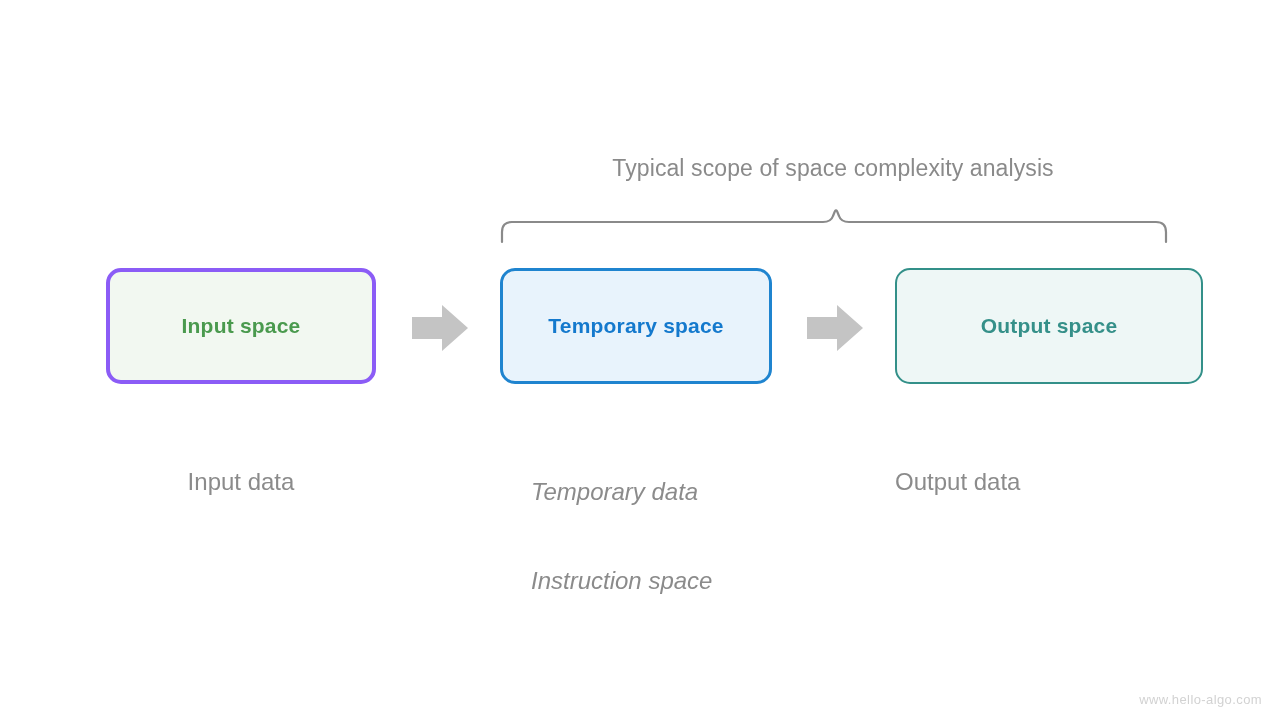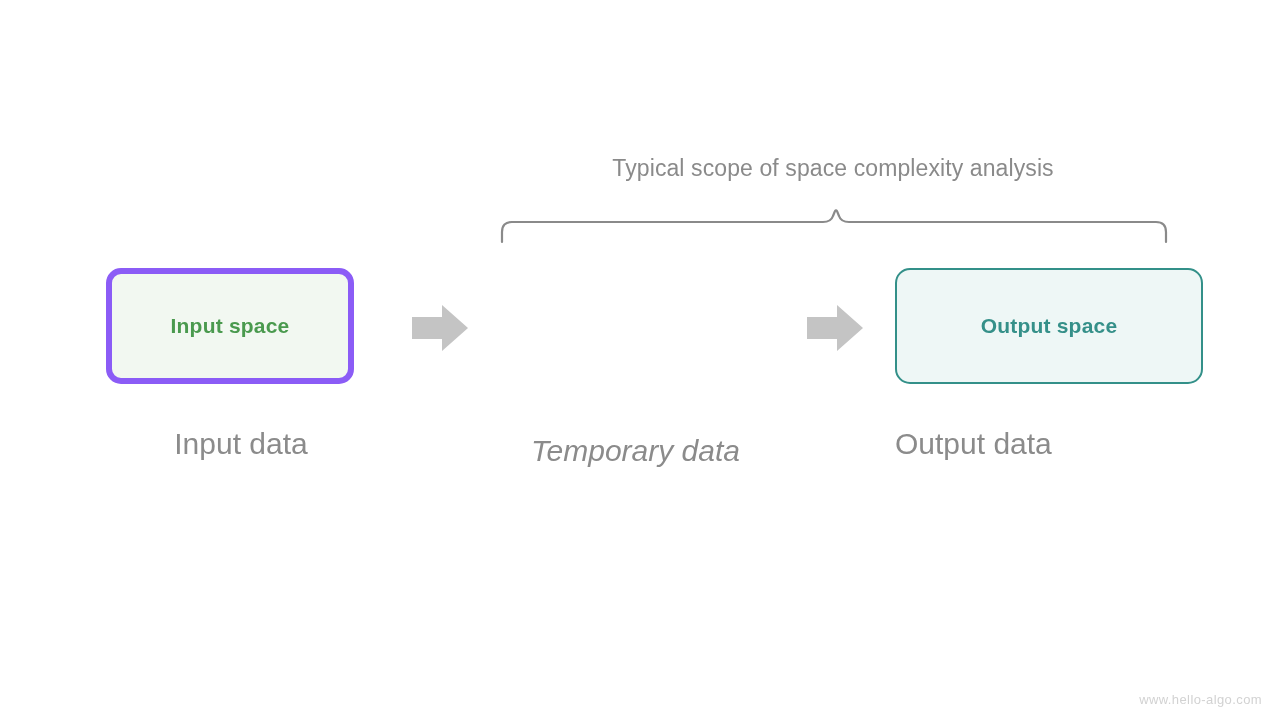--- a/index.html
+++ b/index.html
@@ -57,23 +57,23 @@
   }
   .box-label {
     font-size: 21px;
     font-weight: bold;
     letter-spacing: 0.2px;
     white-space: nowrap;
   }
 
   .box-input {
     left: 106px;
-    width: 248px;
+    width: 270px;
     background: #f2f8f1;
-    border: 6px solid #8b5cf6;
+    border: 4px solid #8b5cf6;
   }
   .box-input .box-label { color: #4a9a4e; }
 
   .box-temp {
     left: 500px;
     width: 272px;
     background: #e8f3fc;
     border: 3px solid #1f84cf;
   }
   .box-temp .box-label { color: #1479cd; }
@@ -92,23 +92,24 @@
     top: 303px;
     width: 60px;
     height: 50px;
   }
   .arrow-1 { left: 410px; }
   .arrow-2 { left: 805px; }
 
   
   .cap {
     position: absolute;
-    font-size: 30px;
+    font-size: 24px;
     color: #8b8b8b;
     white-space: nowrap;
+    margin-top: 41px;
   }
   .cap-input {
     left: 106px;
     top: 427px;
     width: 270px;
     text-align: center;
   }
   .cap-output {
     left: 895px;
     top: 427px;
@@ -163,32 +164,36 @@
   </svg>
 
   <div class="box box-input">
     <span class="box-label">Input space</span>
   </div>
 
   <svg class="arrow-svg arrow-1" viewBox="0 0 60 50">
     <path d="M 2 14 L 32 14 L 32 2 L 58 25 L 32 48 L 32 36 L 2 36 Z" fill="#c4c4c4"></path>
   </svg>
 
+  <div class="box box-temp">
+    <span class="box-label">Temporary space</span>
+  </div>
 
   <svg class="arrow-svg arrow-2" viewBox="0 0 60 50">
     <path d="M 2 14 L 32 14 L 32 2 L 58 25 L 32 48 L 32 36 L 2 36 Z" fill="#c4c4c4"></path>
   </svg>
 
   <div class="box box-output">
     <span class="box-label">Output space</span>
   </div>
 
   <div class="cap cap-input">Input data</div>
 
   <div class="cap-temp-list">
     <span class="cap">Temporary data</span>
+    <span class="cap">Instruction space</span>
   </div>
 
   <div class="cap cap-output">Output data</div>
 
   <div class="watermark">www.hello-algo.com</div>
 
 </div>
 
 </body></html>

